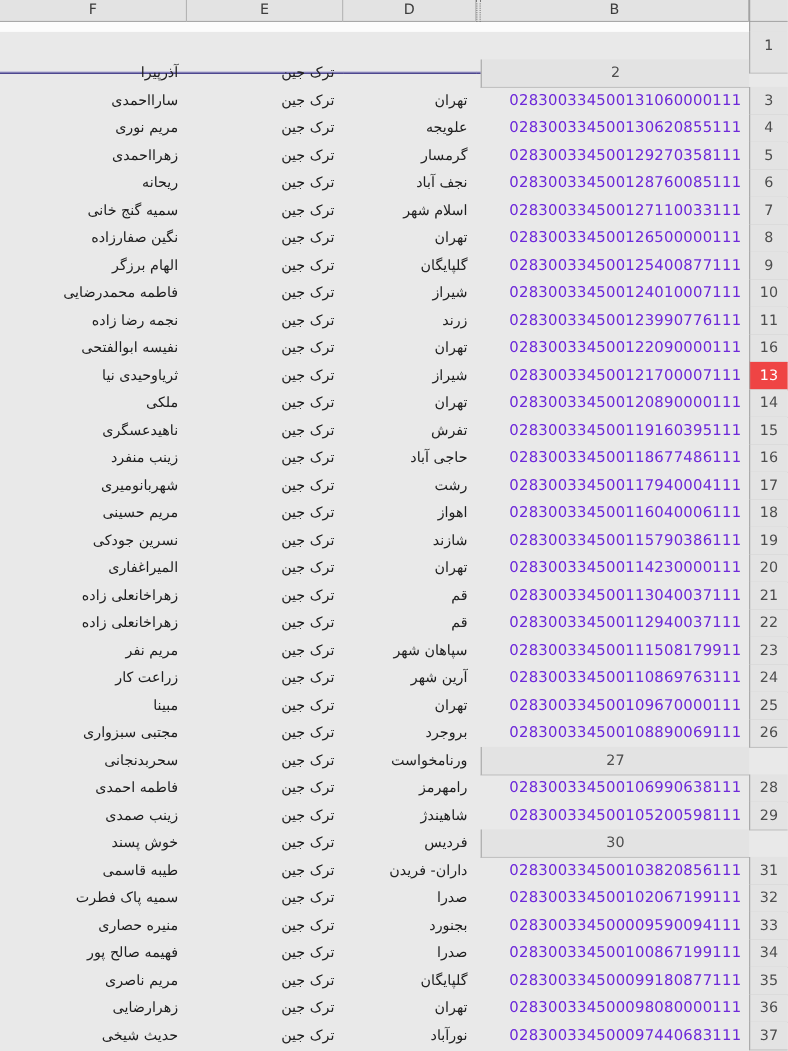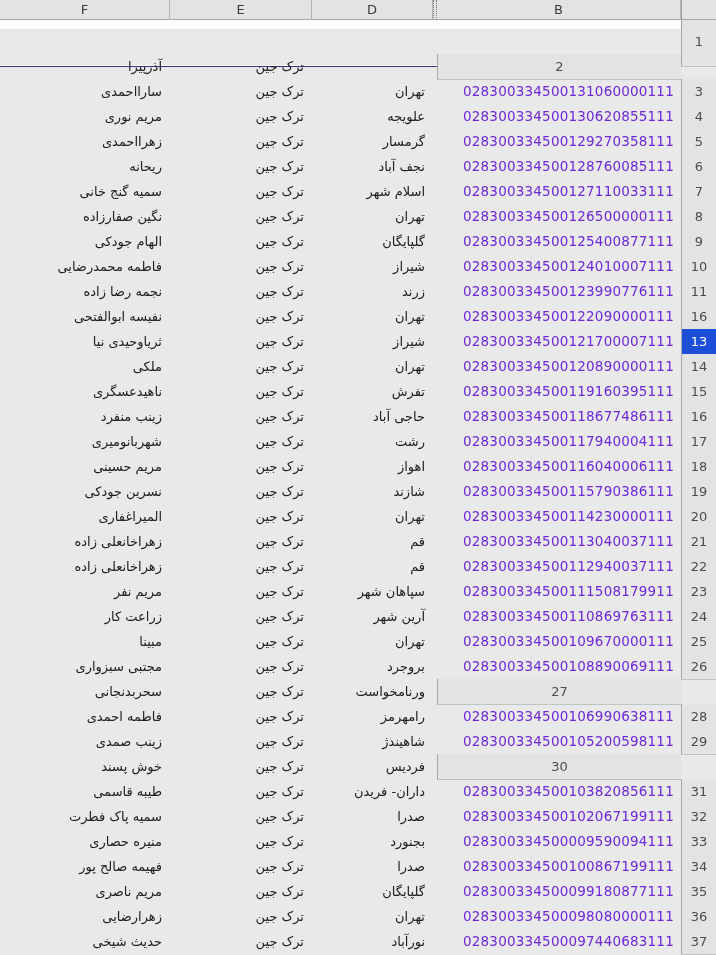--- a/index.html
+++ b/index.html
@@ -39,21 +39,21 @@
   }
   .rtl{direction:rtl;text-align:right;padding-right:8px;}
   .num{
     direction:ltr;text-align:left;padding-left:6px;
     font-size:13.5px;letter-spacing:.2px;color:#6d28d9;margin-left:20px;
   }
   .rownum{
     background:#e3e3e3;border-left:1px solid #a6a6a6;border-bottom:1px solid #c2c2c2;
     box-sizing:border-box;text-align:center;font-size:13px;color:#4d4d4d;
   }
-  .rownum.selected{background:#1d4ed8;color:#ffffff;}
+  .rownum.selected{background:#ef4444;color:#ffffff;}
 
   
   .hdr .hcell{
     background:#4b4399;color:#ffffff;font-weight:bold;font-size:13px;
     direction:rtl;text-align:right;padding-right:8px;white-space:nowrap;
     overflow:hidden;box-sizing:border-box;
     border-top:1px solid #fcfcfc;border-bottom:1px solid #3b3480;margin-top:36px;
   }
 </style>
 </head>
@@ -134,21 +134,21 @@
     </div>
       <div class="grid row">
       <div class="cell rtl">نگین صفارزاده</div>
       <div class="cell rtl">ترک جین</div>
       <div class="cell rtl">تهران</div>
       <div class="cell"></div>
       <div class="cell num">028300334500126500000111</div>
       <div class="rownum">8</div>
     </div>
       <div class="grid row">
-      <div class="cell rtl">الهام جودکی</div>
+      <div class="cell rtl">الهام برزگر</div>
       <div class="cell rtl">ترک جین</div>
       <div class="cell rtl">گلپایگان</div>
       <div class="cell"></div>
       <div class="cell num">028300334500125400877111</div>
       <div class="rownum">9</div>
     </div>
       <div class="grid row">
       <div class="cell rtl">فاطمه محمدرضایی</div>
       <div class="cell rtl">ترک جین</div>
       <div class="cell rtl">شیراز</div>

